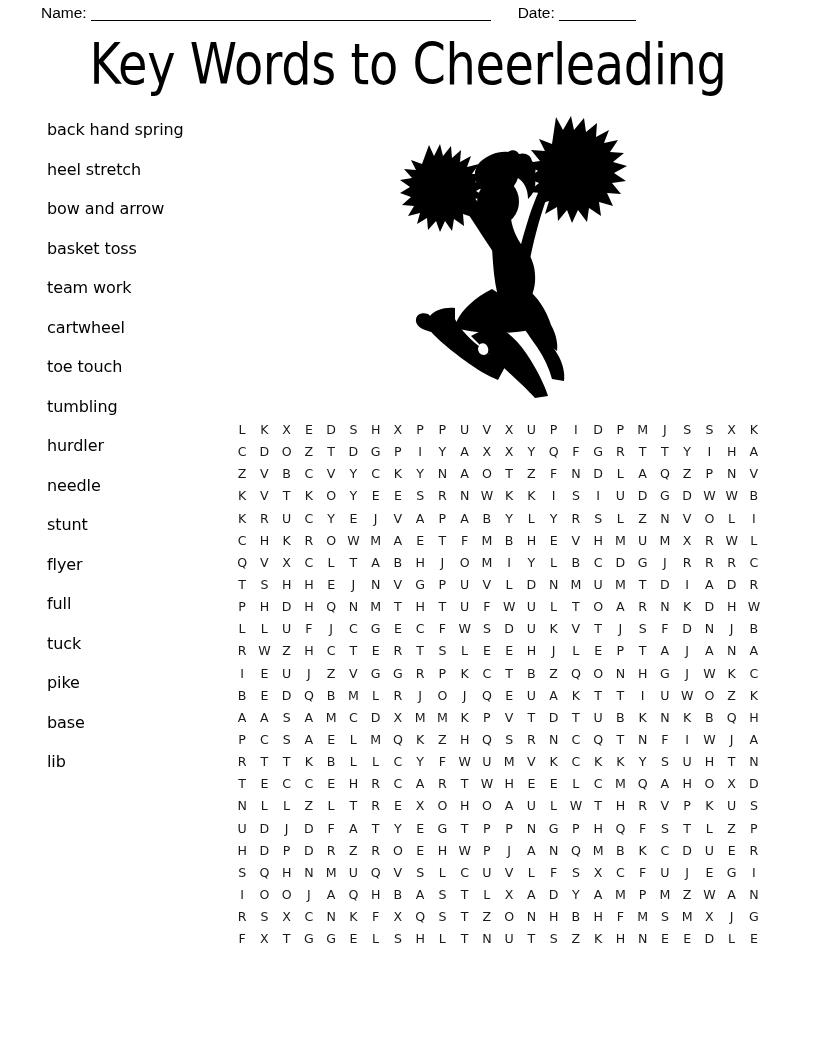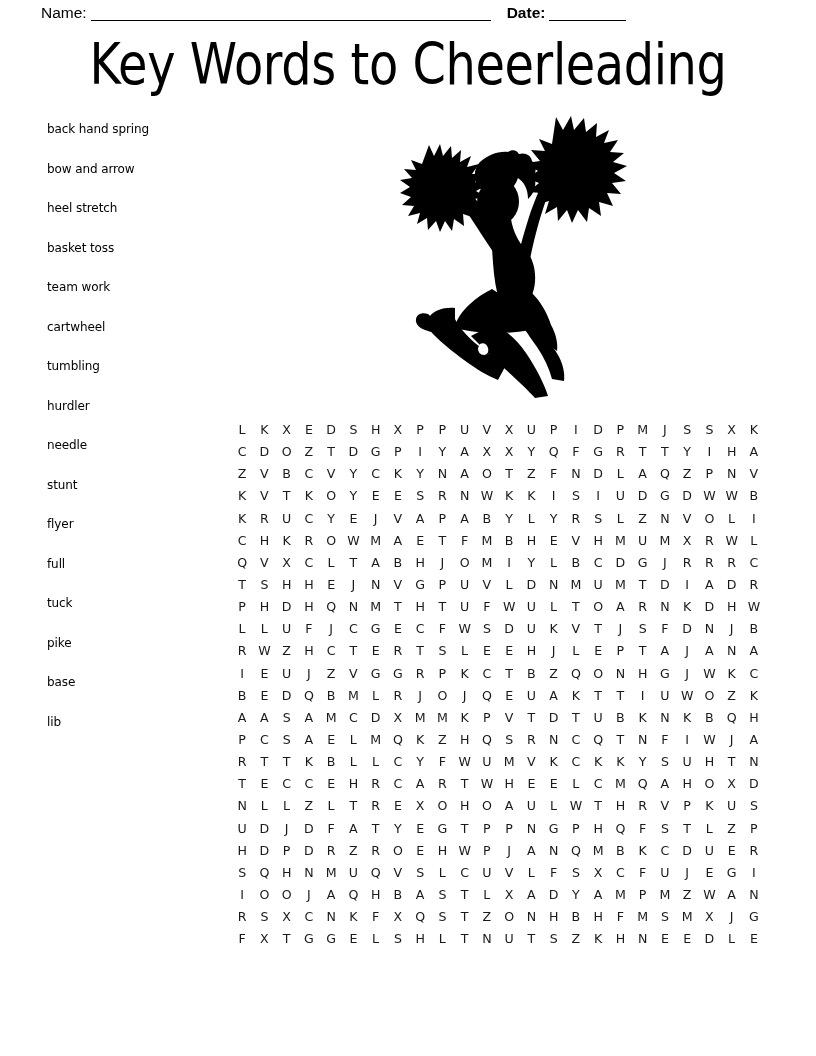--- a/index.html
+++ b/index.html
@@ -31,21 +31,21 @@
     font-size: 15.5px;
     line-height: 18px;
     white-space: pre;
   }
   .nd-rule {
     border-bottom: 1.3px solid #000;
     height: 15px;
   }
   #name-label { margin-left: 33px; }
   #name-rule  { width: 400px; margin-left: 4px; }
-  #date-label { margin-left: 16px; font-weight: bold; }
+  #date-label { margin-left: 27px; }
   #date-rule  { width: 77px; margin-left: 4px; }
 
   
   #page-title {
     position: absolute;
     left: 0;
     top: 33px;
     width: 816px;
     text-align: center;
     font-family: "DejaVu Sans", sans-serif;
@@ -60,21 +60,21 @@
 
   
   #word-list {
     position: absolute;
     left: 47px;
     top: 110px;
     width: 185px;
   }
   .word-item {
     font-family: "DejaVu Sans", sans-serif;
-    font-size: 12px;
+    font-size: 16px;
     line-height: 39.5px;
     height: 39.5px;
     white-space: nowrap;
     letter-spacing: -0.1px;
   }
 
   
   #cheerleader-clipart {
     position: absolute;
     left: 372px;
@@ -111,25 +111,26 @@
   <span class="nd-label" id="name-label">Name:</span>
   <span class="nd-rule" id="name-rule"></span>
   <span class="nd-label" id="date-label">Date:</span>
   <span class="nd-rule" id="date-rule"></span>
 </div>
 
 <div id="page-title">Key Words to Cheerleading</div>
 
 <div id="word-list">
     <div class="word-item">back hand spring</div>
+    <div class="word-item">heel stretch</div>
     <div class="word-item">bow and arrow</div>
-    <div class="word-item">heel stretch</div>
     <div class="word-item">basket toss</div>
     <div class="word-item">team work</div>
     <div class="word-item">cartwheel</div>
+    <div class="word-item">toe touch</div>
     <div class="word-item">tumbling</div>
     <div class="word-item">hurdler</div>
     <div class="word-item">needle</div>
     <div class="word-item">stunt</div>
     <div class="word-item">flyer</div>
     <div class="word-item">full</div>
     <div class="word-item">tuck</div>
     <div class="word-item">pike</div>
     <div class="word-item">base</div>
     <div class="word-item">lib</div>

